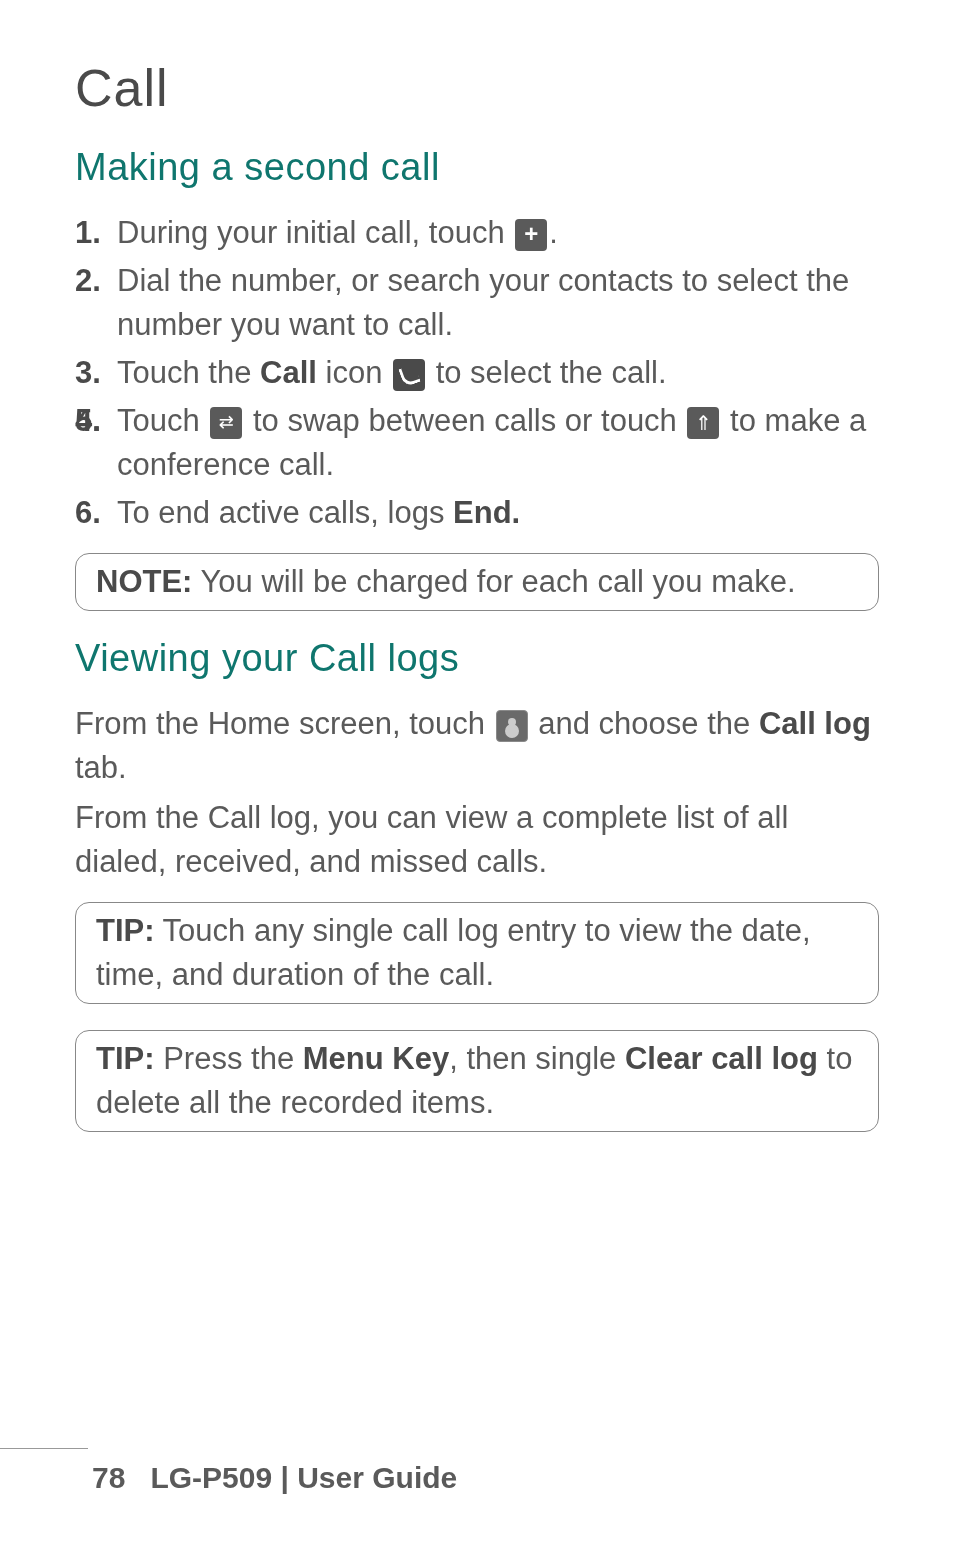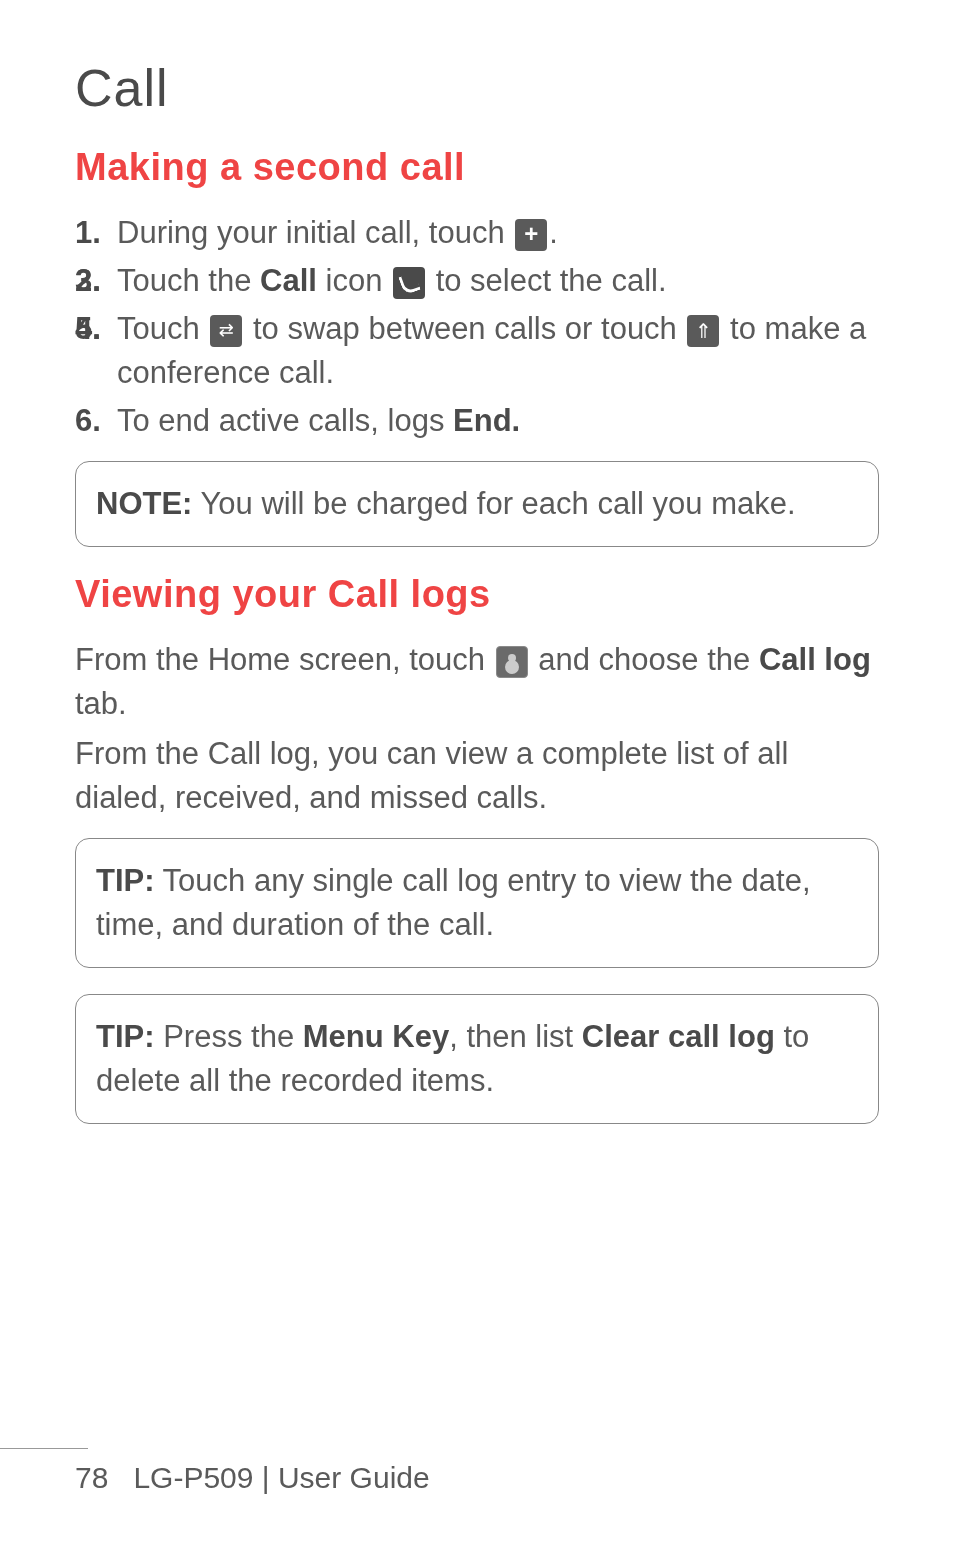--- a/index.html
+++ b/index.html
@@ -18,22 +18,22 @@
     }
     .page-title {
       font-size: 52px;
       font-weight: 300;
       color: #4a4a4a;
       margin-bottom: 28px;
       letter-spacing: 1px;
     }
     .section-heading {
       font-size: 38px;
-      font-weight: 700;
-      color: #ef4444;
+      font-weight: 400;
+      color: #0f766e;
       margin-bottom: 22px;
       letter-spacing: 0.5px;
     }
     .section-heading.second {
       margin-top: 24px;
     }
     .list-item {
       font-size: 31px;
       line-height: 1.42;
       color: #5a5a5a;
@@ -125,59 +125,61 @@
       transform: translateX(-50%);
       width: 8px;
       height: 8px;
       background: #ccc;
       border-radius: 50%;
       box-shadow: 0 9px 0 3px #ccc;
     }
     .callout-box {
       border: 1.5px solid #888;
       border-radius: 14px;
-      padding: 20px 20px;
+      padding: 6px 20px;
       margin-top: 18px;
       margin-bottom: 26px;
     }
     .callout-box .body-text {
       margin-bottom: 0;
     }
     .footer {
       position: absolute;
       bottom: 62px;
       left: 0;
       width: 100%;
     }
     .footer-line {
       border-top: 1px solid #999;
       width: 88px;
       margin-bottom: 12px;
     }
     .footer-text {
       font-size: 30px;
       color: #5a5a5a;
-      font-weight: 400;
+      font-weight: 700;
       padding-left: 75px;
+      margin-left: 17px;
     }
   </style>
 </head>
 <body>
 
 <h1 class="page-title">Call</h1>
 
 <h2 class="section-heading">Making a second call</h2>
 
 <div class="list-item">
   <span class="list-num">1.</span>
   <span>During your initial call, touch </span><span class="icon-box plus"></span><span>.</span>
 </div>
 
 <div class="list-item">
   <span class="list-num">2.</span>
+  <span>Dial the number, or search your contacts to select the number you want to call.</span>
 </div>
 
 <div class="list-item">
   <span class="list-num">3.</span>
   <span>Touch the </span><span class="bold">Call</span><span> icon </span><span class="icon-box call"></span><span> to select the call.</span>
 </div>
 
 <div class="list-item">
   <span class="list-num">4.</span>
 </div>
@@ -207,21 +209,21 @@
 <p class="body-text">From the Call log, you can view a complete list of all dialed, received, and missed calls.</p>
 
 <div class="callout-box">
   <p class="body-text">
     <span class="bold">TIP:</span><span> Touch any single call log entry to view the date, time, and duration of the call.</span>
   </p>
 </div>
 
 <div class="callout-box">
   <p class="body-text">
-    <span class="bold">TIP:</span><span> Press the </span><span class="bold">Menu Key</span><span>, then list </span><span class="bold">Clear call log</span><span> to delete all the recorded items.</span>
+    <span class="bold">TIP:</span><span> Press the </span><span class="bold">Menu Key</span><span>, then single </span><span class="bold">Clear call log</span><span> to delete all the recorded items.</span>
   </p>
 </div>
 
 <div class="footer">
   <div class="footer-line"></div>
   <div class="footer-text">
     <span>78</span>&nbsp;&nbsp;&nbsp;<span>LG-P509</span><span>  |  </span><span>User Guide</span>
   </div>
 </div>
 

